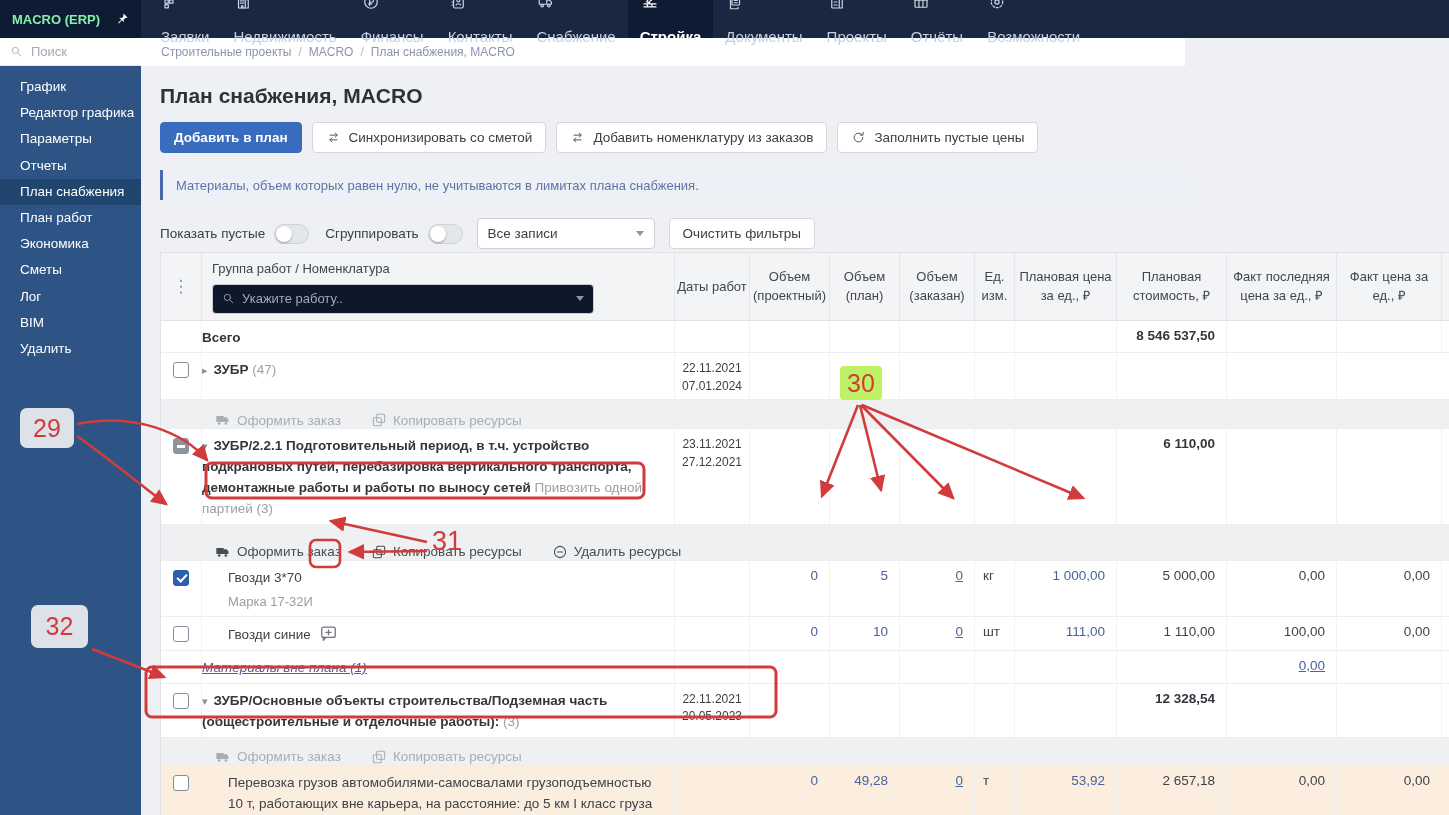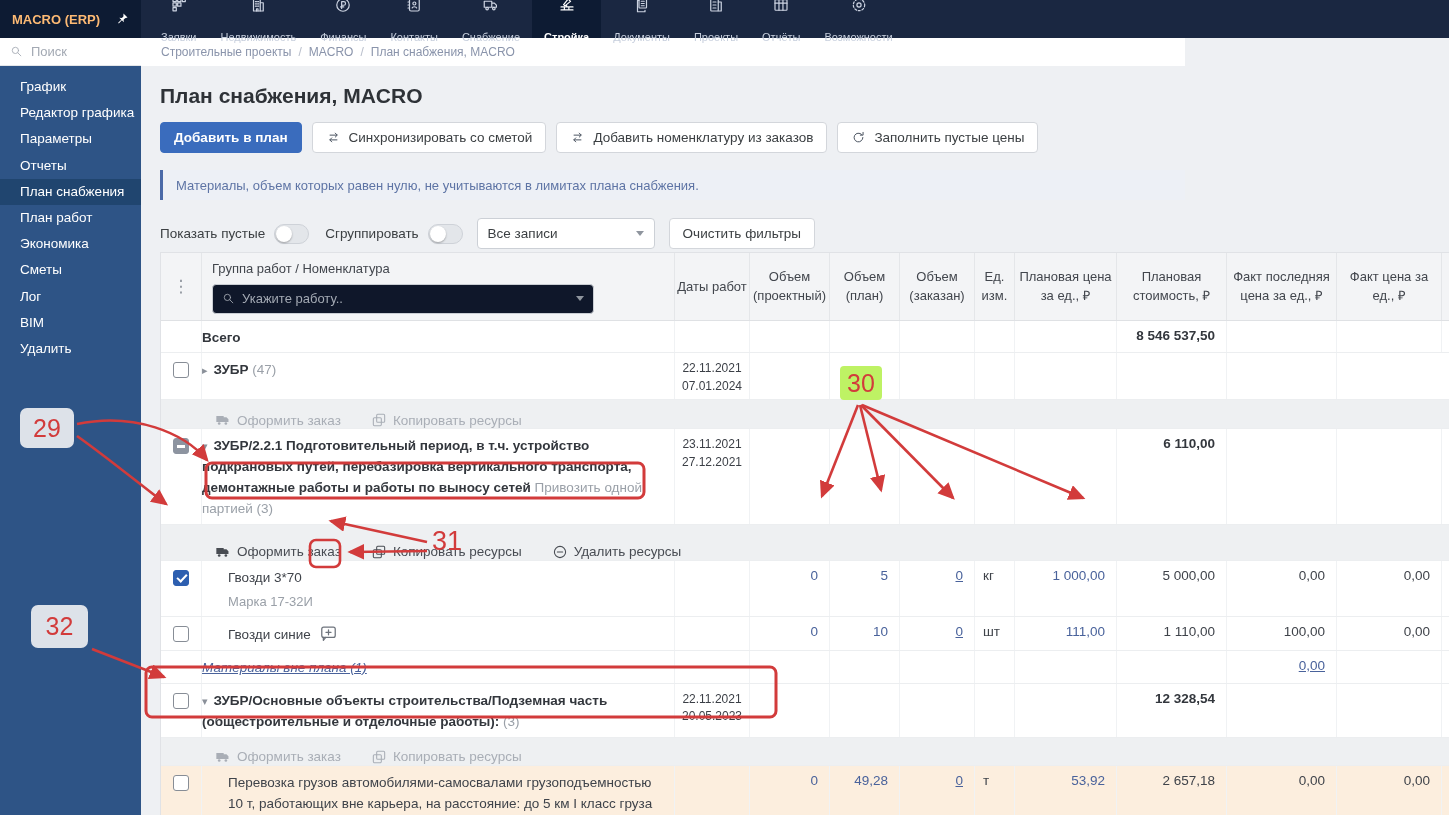--- a/index.html
+++ b/index.html
@@ -6,23 +6,23 @@
     --topbar:#1a2741; --topbar-dark:#0d1b33; --sidebar:#2e5486; --sidebar-active:#20456f;
     --accent:#3a6cbd; --link:#49629b; --annotation:#d23b3b; --hl:#fceede;
     --txt:#3f434a; --gray:#9aa0a8; --border:#e6e8eb;
   }
   *{box-sizing:border-box;margin:0;padding:0}
   html,body{width:1449px;height:815px;overflow:hidden}
   body{position:relative;font-family:"Liberation Sans",sans-serif;background:#eef0f3;color:var(--txt)}
 
   
   .topbar{position:absolute;top:0;left:0;width:1449px;height:38px;background:var(--topbar);display:flex;z-index:5}
-  .logo{width:141px;height:38px;background:var(--topbar-dark);color:#fdba74;display:flex;align-items:center;justify-content:space-between;padding:0 12px;font-size:13px;font-weight:bold;flex:none}
+  .logo{width:141px;height:38px;background:var(--topbar-dark);color:#86efac;display:flex;align-items:center;justify-content:space-between;padding:0 12px;font-size:13px;font-weight:bold;flex:none}
   .nav{display:flex;margin-left:8px}
-  .nav-item{display:flex;flex-direction:column;align-items:center;justify-content:center;padding:2px 12px;color:#c7cfdd;font-size:11px;gap:17px;cursor:pointer}
+  .nav-item{display:flex;flex-direction:column;justify-content:center;padding:2px 12px;color:#c7cfdd;font-size:15px;gap:17px;cursor:pointer}
   .nav-item .ic{width:20px;height:18px;color:#cdd4e2}
   .nav-item.active{background:var(--topbar-dark);color:#fff;font-weight:bold}
   .nav-item.active .ic{color:#fff}
 
   
   .sidebar{position:absolute;top:38px;left:0;width:141px;height:777px;background:var(--sidebar);z-index:4}
   .sidebar-search{height:28px;background:#fff;display:flex;align-items:center;gap:8px;padding:0 10px;color:#a3a9b3;font-size:13px;border-bottom:1px solid #e4e6e9}
   .sidebar-search .ic{width:13px;height:13px;color:#a3a9b3}
   .menu{padding-top:8px}
   .menu-item{height:26.2px;line-height:26.2px;padding-left:20px;color:#fff;font-size:13.5px;cursor:pointer;white-space:nowrap}

